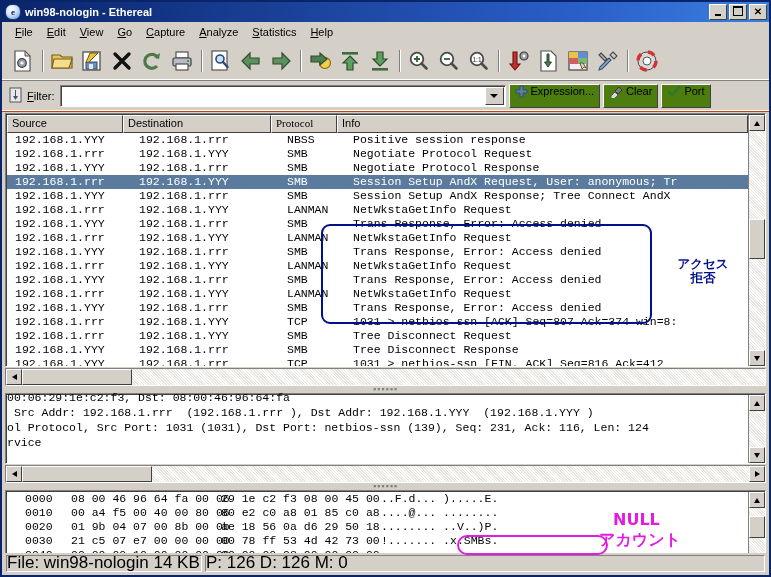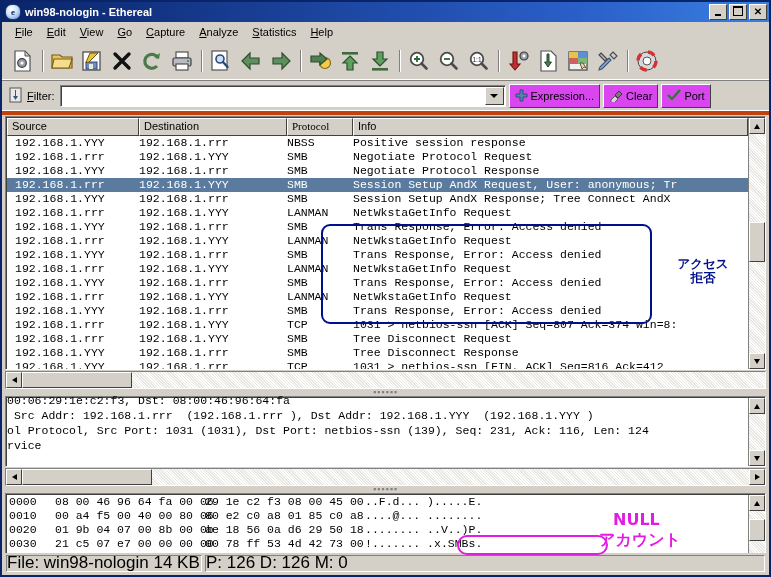--- a/index.html
+++ b/index.html
@@ -67,21 +67,21 @@
     width:30px;height:32px;display:flex;align-items:center;justify-content:center;
     cursor:default;
   }
   .tb-sep{width:1px;height:22px;background:#808080;
     box-shadow:1px 0 0 #fff;margin:0 4px;}
 
   
   .filterbar{
     height:30px;display:flex;align-items:center;gap:3px;
     background:#d4d0c8;padding:0 4px;
-    border-bottom:4px solid #c2410c;box-shadow:inset 0 -1px 0 #fff;
+    border-bottom:1px solid #c2410c;box-shadow:inset 0 -1px 0 #fff;
   }
   .filter-lbl{display:flex;align-items:center;gap:3px;padding:0 2px;}
   .filter-lbl span{font-size:11px;}
   .filter-combo{
     flex:1 1 auto;height:20px;display:flex;align-items:stretch;
     background:#fff;
     border-top:1px solid #808080;border-left:1px solid #808080;
     border-right:1px solid #fff;border-bottom:1px solid #fff;
     box-shadow:inset 1px 1px 0 #404040;
     max-width:444px;
@@ -92,22 +92,22 @@
   }
   .combo-arrow{
     width:17px;background:#d4d0c8;
     border-top:1px solid #fff;border-left:1px solid #fff;
     border-right:1px solid #404040;border-bottom:1px solid #404040;
     display:flex;align-items:center;justify-content:center;margin:1px;
   }
   .tri-down{width:0;height:0;border-left:4px solid transparent;
     border-right:4px solid transparent;border-top:4px solid #000;}
   .fbtn{
-    height:22px;display:flex;align-items:center;gap:3px;padding:0 5px;
-    background:#d946ef;
+    height:22px;display:flex;align-items:flex-start;gap:3px;padding:0 5px;
+    background:#4d7c0f;
     border-top:1px solid #fff;border-left:1px solid #fff;
     border-right:1px solid #404040;border-bottom:1px solid #404040;
     font-size:11px;cursor:default;
   }
 
   
   .pane{
     margin:1px 3px 0 3px;background:#fff;
     border-top:1px solid #808080;border-left:1px solid #808080;
     border-right:1px solid #fff;border-bottom:1px solid #fff;
@@ -172,21 +172,21 @@
     border-top:1px solid #fff;border-left:1px solid #fff;
     border-right:1px solid #404040;border-bottom:1px solid #404040;box-sizing:border-box;}
 
   .splitter{height:6px;display:flex;align-items:center;justify-content:center;}
   .grip{font-size:9px;color:#808080;letter-spacing:1px;line-height:6px;font-family:"Liberation Sans",sans-serif;}
 
   .dline{font-family:"Liberation Mono","DejaVu Sans Mono",monospace;font-size:11.5px;
     line-height:15px;white-space:pre;color:#000;}
 
   .hexrow{font-family:"Liberation Mono","DejaVu Sans Mono",monospace;font-size:11.5px;
-    line-height:14px;white-space:pre;color:#000;display:flex;}
+    line-height:14px;white-space:pre;color:#000;display:flex;margin-left:16px;}
   .hx-off{width:46px;flex:0 0 auto;}
   .hx-b1{width:150px;flex:0 0 auto;}
   .hx-b2{width:160px;flex:0 0 auto;}
   .hx-asc{flex:1 1 auto;}
 
   
   .statusbar{
     position:absolute;left:2px;right:2px;bottom:2px;height:20px;
     display:flex;align-items:center;gap:3px;background:#d4d0c8;padding:0 2px;
   }
@@ -431,21 +431,21 @@
           </svg>
       </span>
       <span>Port</span>
     </div>
   </div>
 
   <div class="pane" style="height:254px;">
     <div class="pane-inner">
       <div style="flex:1 1 auto;display:flex;flex-direction:column;min-width:0;">
         <div class="col-hdr">
-          <div class="ch" style="width:132px;">Source</div>
+          <div class="ch" style="width:116px;">Source</div>
           <div class="ch" style="width:148px;">Destination</div>
           <div class="ch" style="width:66px;font-family:Liberation Serif, serif;">Protocol</div>
           <div class="ch" style="flex:1 1 auto;">Info</div>
         </div>
         <div class="plist-body" id="plist">
             <div class="prow">
               <div class="c-src">192.168.1.YYY</div>
               <div class="c-dst">192.168.1.rrr</div>
               <div class="c-pro">NBSS</div>
               <div class="c-info">Positive session response</div>

